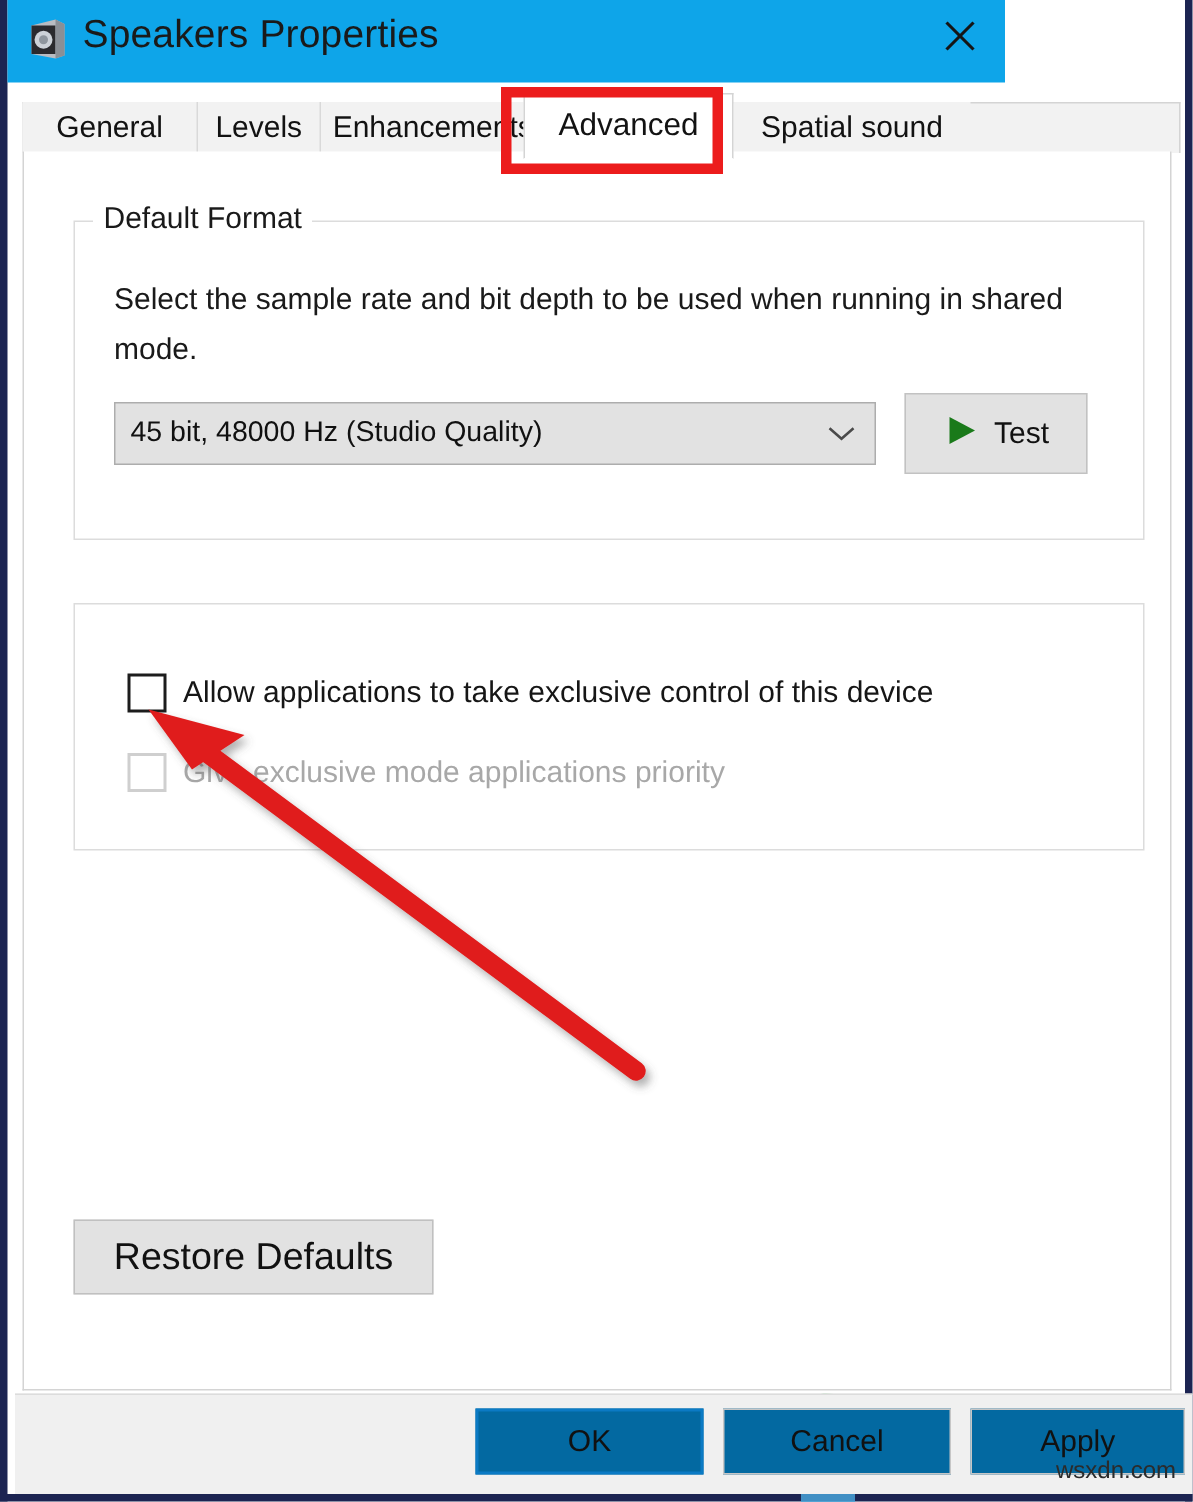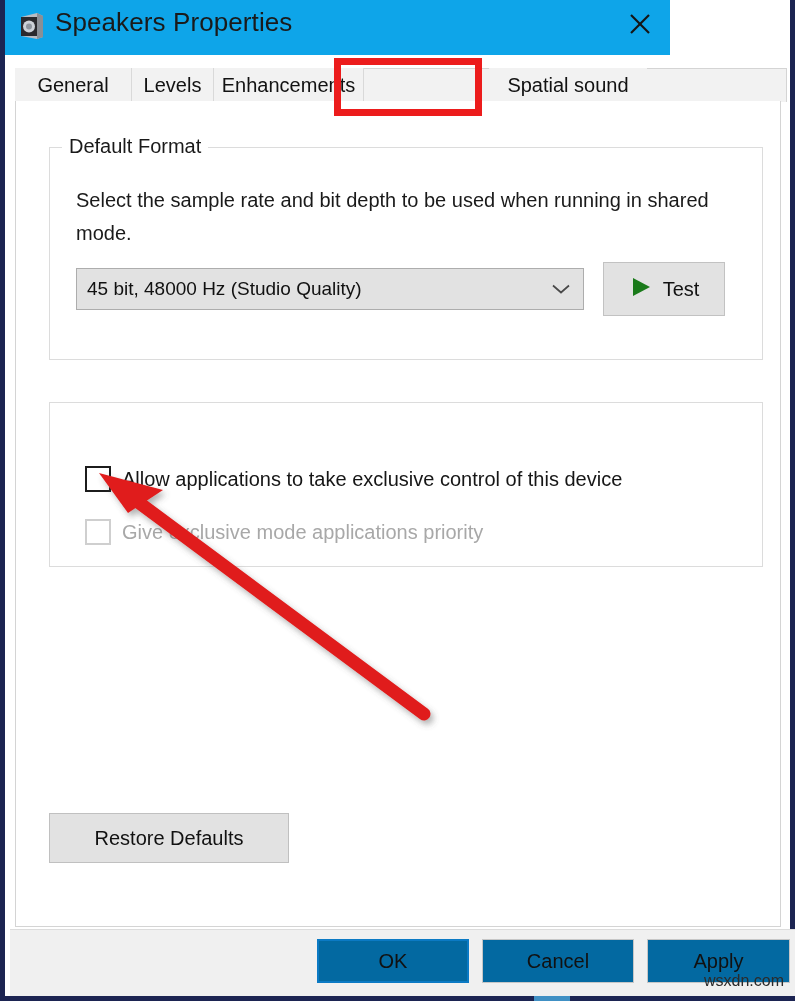--- a/index.html
+++ b/index.html
@@ -169,21 +169,20 @@
   }
   #test-btn-label { font-size: 20px; color: #111111; }
 
   
   .cb-row {
     position: absolute;
     display: flex;
     align-items: center;
     gap: 11px;
     cursor: pointer;
-    margin-top: 17px;
   }
   #cb-row-exclusive { left: 35px; top: 46px; }
   #cb-row-priority  { left: 35px; top: 99px; cursor: default; }
 
   .checkbox {
     width: 26px; height: 26px;
     background: #ffffff;
     border: 2px solid #1c1c1c;
     flex: 0 0 auto;
   }
@@ -192,21 +191,21 @@
   .cb-label { font-size: 20px; color: #161616; white-space: nowrap; }
   .cb-label.disabled { color: #a8a8a8; }
 
   
   #restore-defaults-btn {
     position: absolute;
     left: 33px; top: 712px;
     width: 240px; height: 50px;
     background: #e2e2e2;
     border: 1px solid #c0c0c0;
-    font-size: 20px;
+    font-size: 25px;
     color: #111111;
     display: flex;
     align-items: center;
     justify-content: center;
     cursor: pointer;
   }
 
   
   #footer {
     position: absolute;
@@ -289,20 +288,21 @@
       </svg>
     </div>
   </div>
 
   <div id="tabstrip">
     <div id="tabstrip-bg"></div>
 
     <div class="tab" style="left:4px;  width:117px;">General</div>
     <div class="tab" style="left:121px; width:82px;">Levels</div>
     <div class="tab" style="left:203px; width:150px;">Enhancements</div>
+    <div class="tab selected" style="left:338px; width:140px;">Advanced</div>
     <div class="tab" style="left:478px; width:158px; border-right:none;">Spatial sound</div>
   </div>
 
   <div id="content">
 
     <div class="groupbox" id="group-default-format">
       <div class="group-legend">Default Format</div>
 
       <div id="format-desc">Select the sample rate and bit depth to be used when running in shared mode.</div>
 

